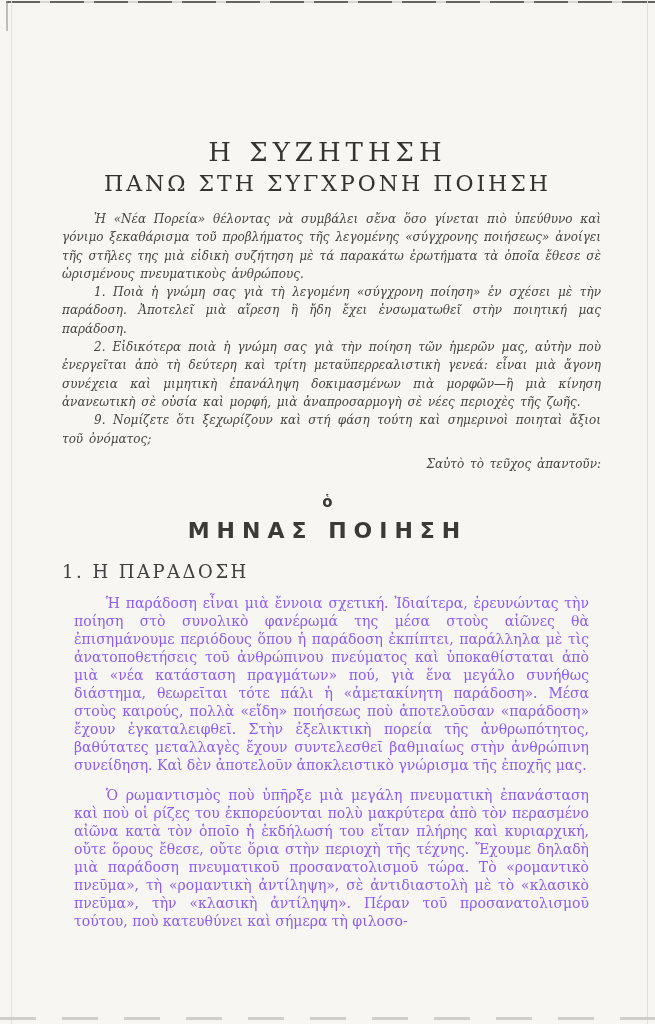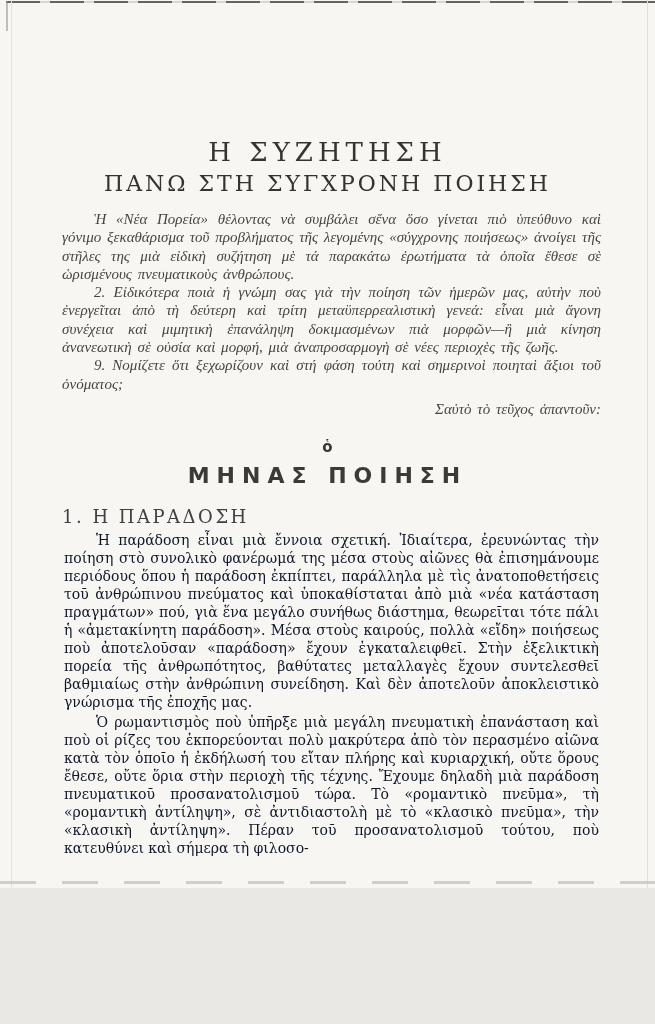--- a/index.html
+++ b/index.html
@@ -1,18 +1,18 @@
 <!DOCTYPE html>
 <html lang="el"><head>
 <meta charset="utf-8">
 <style>
   html,body { margin:0; padding:0; background:#e9e8e5; }
   .page {
     position:relative;
-    width:655px; height:888px;
+    width:655px; height:1024px;
     margin:0 auto;
     background:#f7f6f3;
     overflow:hidden;
     font-family:"DejaVu Serif", serif;
     color:#4a4843;
   }
   
   .scan-edge-top {
     position:absolute; top:1px; left:6px; right:0; height:2px;
     background:repeating-linear-gradient(90deg,#4a4a48 0 34px,rgba(74,74,72,.22) 34px 44px);
@@ -46,27 +46,26 @@
   }
   .title-line-1 { font-size:26px; letter-spacing:5px; }
   .title-line-2 { font-size:22px; letter-spacing:3px; }
 
   .column { margin-left:62px; margin-right:54px; }
 
   .intro-block { margin-top:10px; }
   .intro-block p {
     margin:0;
     font-style:italic;
-    font-size:15px;
+    font-size:12px;
     line-height:18.3px;
     text-align:justify;
     text-indent:32px;
     color:#454440;
     word-spacing:2px;
-    font-family:Liberation Serif, serif;
   }
   .intro-block p.closing { margin-top:7px; text-align:right; }
 
   .byline { text-align:center; color:#393834; }
   .byline-prefix {
     margin-top:20px;
     font-family:"DejaVu Sans", sans-serif;
     font-weight:bold;
     font-size:15px;
     line-height:18px;
@@ -82,26 +81,26 @@
   }
 
   .section-heading {
     margin:17px 0 4px 0;
     font-size:18px;
     letter-spacing:2.5px;
     color:#404040;
   }
 
   .article p {
-    margin:2px;
+    margin:12px;
     font-size:14px;
     line-height:18px;
     text-align:justify;
     text-indent:32px;
-    color:#0f172a;
+    color:#8b5cf6;
   }
 </style>
 </head>
 <body>
 
 <div class="page">
 
   <div class="scan-edge-top"></div>
   <div class="scan-corner-left"></div>
   <div class="scan-edge-left"></div>
@@ -110,20 +109,21 @@
 
   <div class="content">
 
     <div class="title-block">
       <div class="title-line-1">Η ΣΥΖΗΤΗΣΗ</div>
       <div class="title-line-2">ΠΑΝΩ ΣΤΗ ΣΥΓΧΡΟΝΗ ΠΟΙΗΣΗ</div>
     </div>
 
     <div class="column intro-block">
       <p>Ἡ «Νέα Πορεία» θέλοντας νὰ συμβάλει σἔνα ὅσο γίνεται πιὸ ὑπεύθυνο καὶ γόνιμο ξεκαθάρισμα τοῦ προβλήματος τῆς λεγομένης «σύγχρονης ποιήσεως» ἀνοίγει τῆς στῆλες της μιὰ εἰδικὴ συζήτηση μὲ τά παρακάτω ἐρωτήματα τὰ ὁποῖα ἔθεσε σὲ ὡρισμένους πνευματικοὺς ἀνθρώπους.</p>
+      <p>1. Ποιὰ ἡ γνώμη σας γιὰ τὴ λεγομένη «σύγχρονη ποίηση» ἐν σχέσει μὲ τὴν παράδοση. Ἀποτελεῖ μιὰ αἴρεση ἢ ἤδη ἔχει ἐνσωματωθεῖ στὴν ποιητική μας παράδοση.</p>
       <p>2. Εἰδικότερα ποιὰ ἡ γνώμη σας γιὰ τὴν ποίηση τῶν ἡμερῶν μας, αὐτὴν ποὺ ἐνεργεῖται ἀπὸ τὴ δεύτερη καὶ τρίτη μεταϋπερρεαλιστικὴ γενεά: εἶναι μιὰ ἄγονη συνέχεια καὶ μιμητικὴ ἐπανάληψη δοκιμασμένων πιὰ μορφῶν—ἢ μιὰ κίνηση ἀνανεωτικὴ σὲ οὐσία καὶ μορφή, μιὰ ἀναπροσαρμογὴ σὲ νέες περιοχὲς τῆς ζωῆς.</p>
       <p>9. Νομίζετε ὅτι ξεχωρίζουν καὶ στή φάση τούτη καὶ σημερινοὶ ποιηταὶ ἄξιοι τοῦ ὀνόματος;</p>
       <p class="closing">Σαὐτὸ τὸ τεῦχος ἀπαντοῦν:</p>
     </div>
 
     <div class="byline">
       <div class="byline-prefix">ὁ</div>
       <div class="byline-name">ΜΗΝΑΣ ΠΟΙΗΣΗ</div>
     </div>
 

